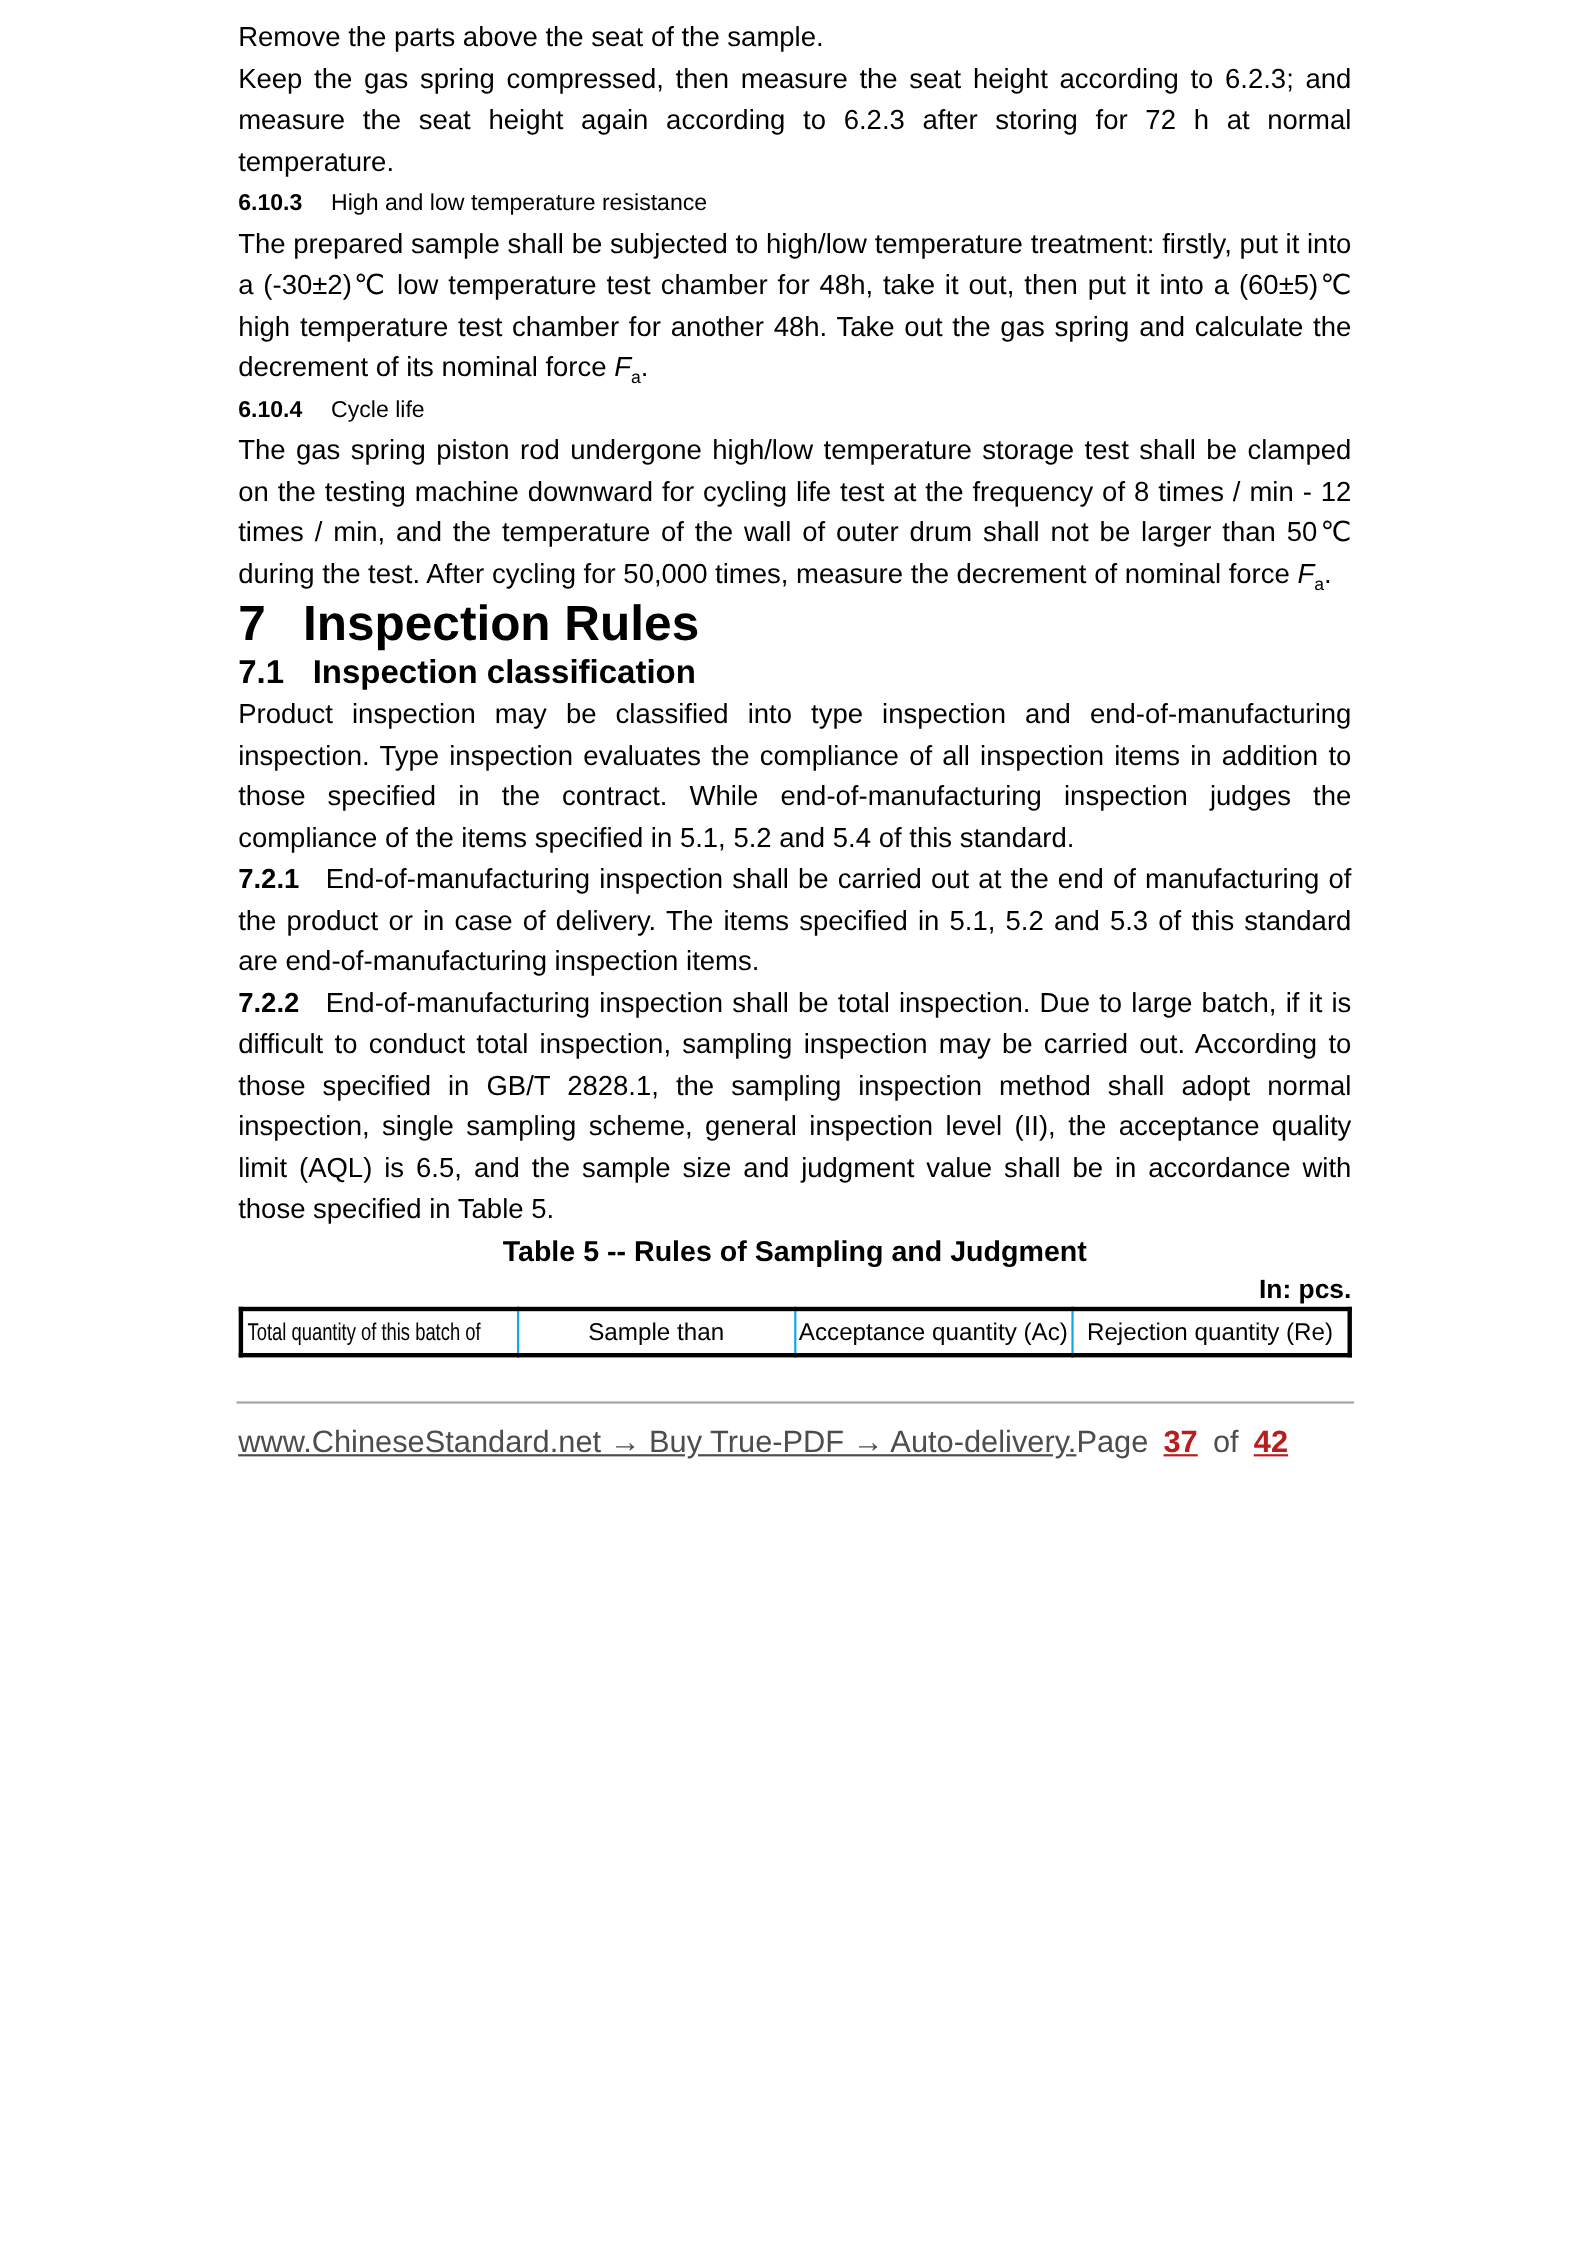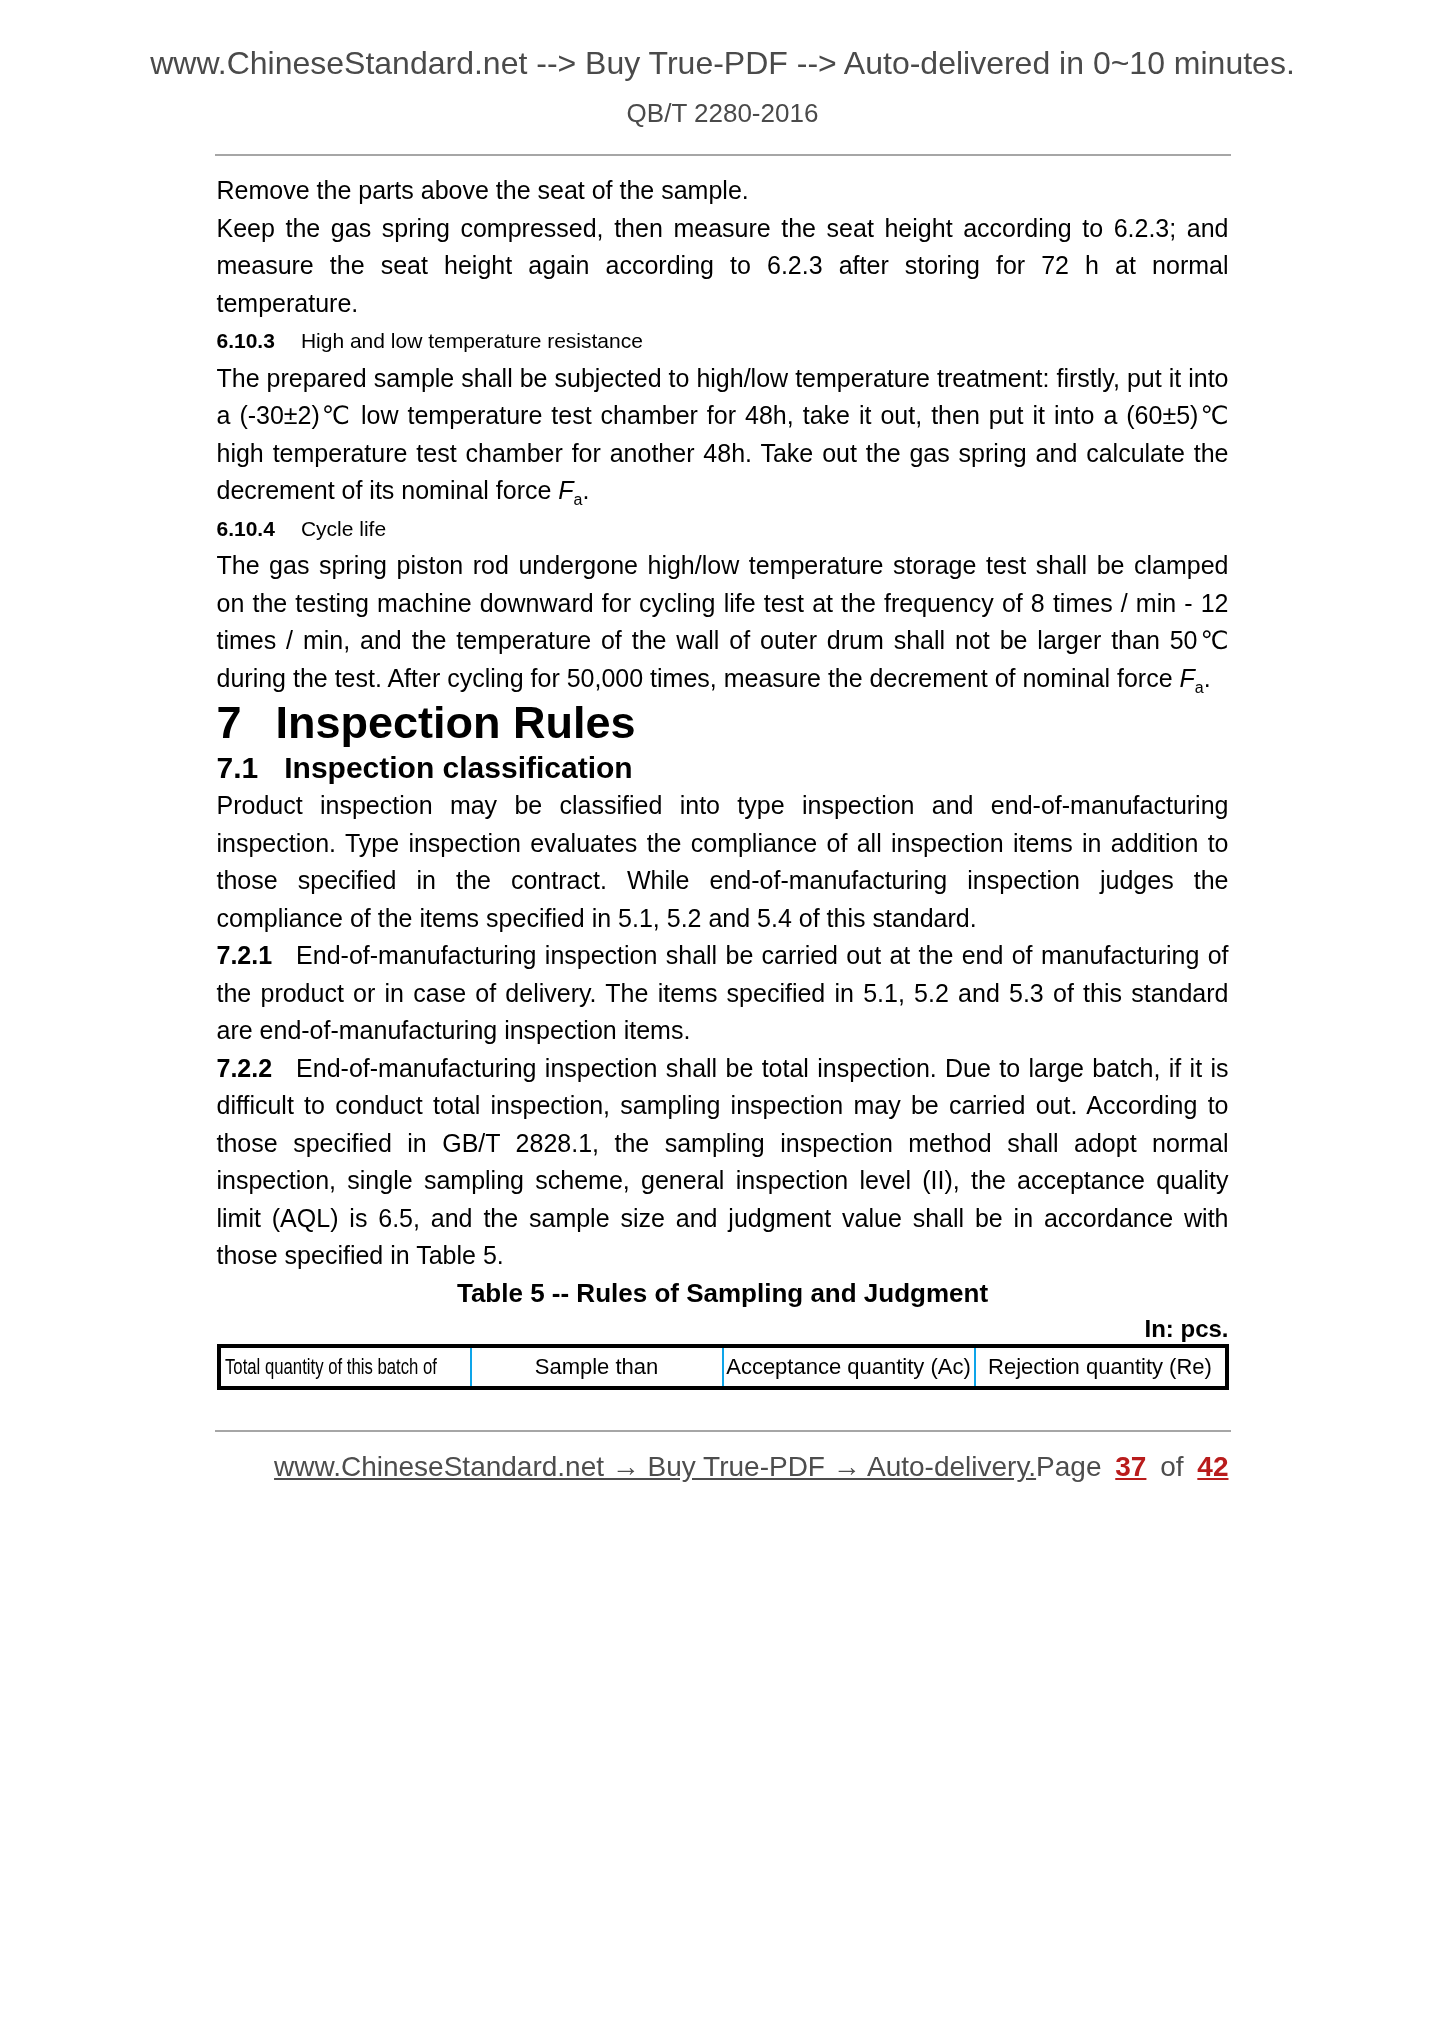--- a/index.html
+++ b/index.html
@@ -71,37 +71,32 @@
     display: inline-block; transform: scaleX(0.76); transform-origin: left center;
     margin-left: 2px;
   }
   
   .footer-rule {
     width: 1016px; height: 2px; background: #a6a6a6;
     margin: 40px auto 0 auto;
   }
   .footer {
     width: 1012px; margin: 18px auto 0 auto;
-    display: flex; justify-content: flex-end; align-items: baseline;
+    display: flex; justify-content: flex-start; align-items: baseline;
     font-size: 28px; line-height: 34px; color: #4d4d4d;
   }
   .footer-link { text-decoration: underline; color: #4d4d4d; cursor: pointer; }
   .page-indicator { color: #4d4d4d; word-spacing: 6px; }
   .page-indicator b { color: #b91c1c; text-decoration: underline; }
 </style>
 </head>
 <body>
 
 <div class="page">
 
-  <div class="header">
-    <div class="tagline">www.ChineseStandard.net --&gt; Buy True-PDF --&gt; Auto-delivered in 0~10 minutes.</div>
-    <div class="code">QB/T 2280-2016</div>
-    <div class="rule"></div>
-  </div>
 
   <div class="content">
 
     <p class="p1">Remove the parts above the seat of the sample.</p>
 
     <p class="p2">Keep the gas spring compressed, then measure the seat height according to 6.2.3; and measure the seat height again according to 6.2.3 after storing for 72 h at normal temperature.</p>
 
     <p class="h3"><span class="h-num">6.10.3</span><span>High and low temperature resistance</span></p>
 
     <p class="p3"><span>The prepared sample shall be subjected to high/low temperature treatment: firstly, put it into a (-30±2)℃ low temperature test chamber for 48h, take it out, then put it into a (60±5)℃ high temperature test chamber for another 48h. Take out the gas spring and calculate the decrement of its nominal force </span><span class="fsym">F</span><sub class="fsub">a</sub><span>.</span></p>

